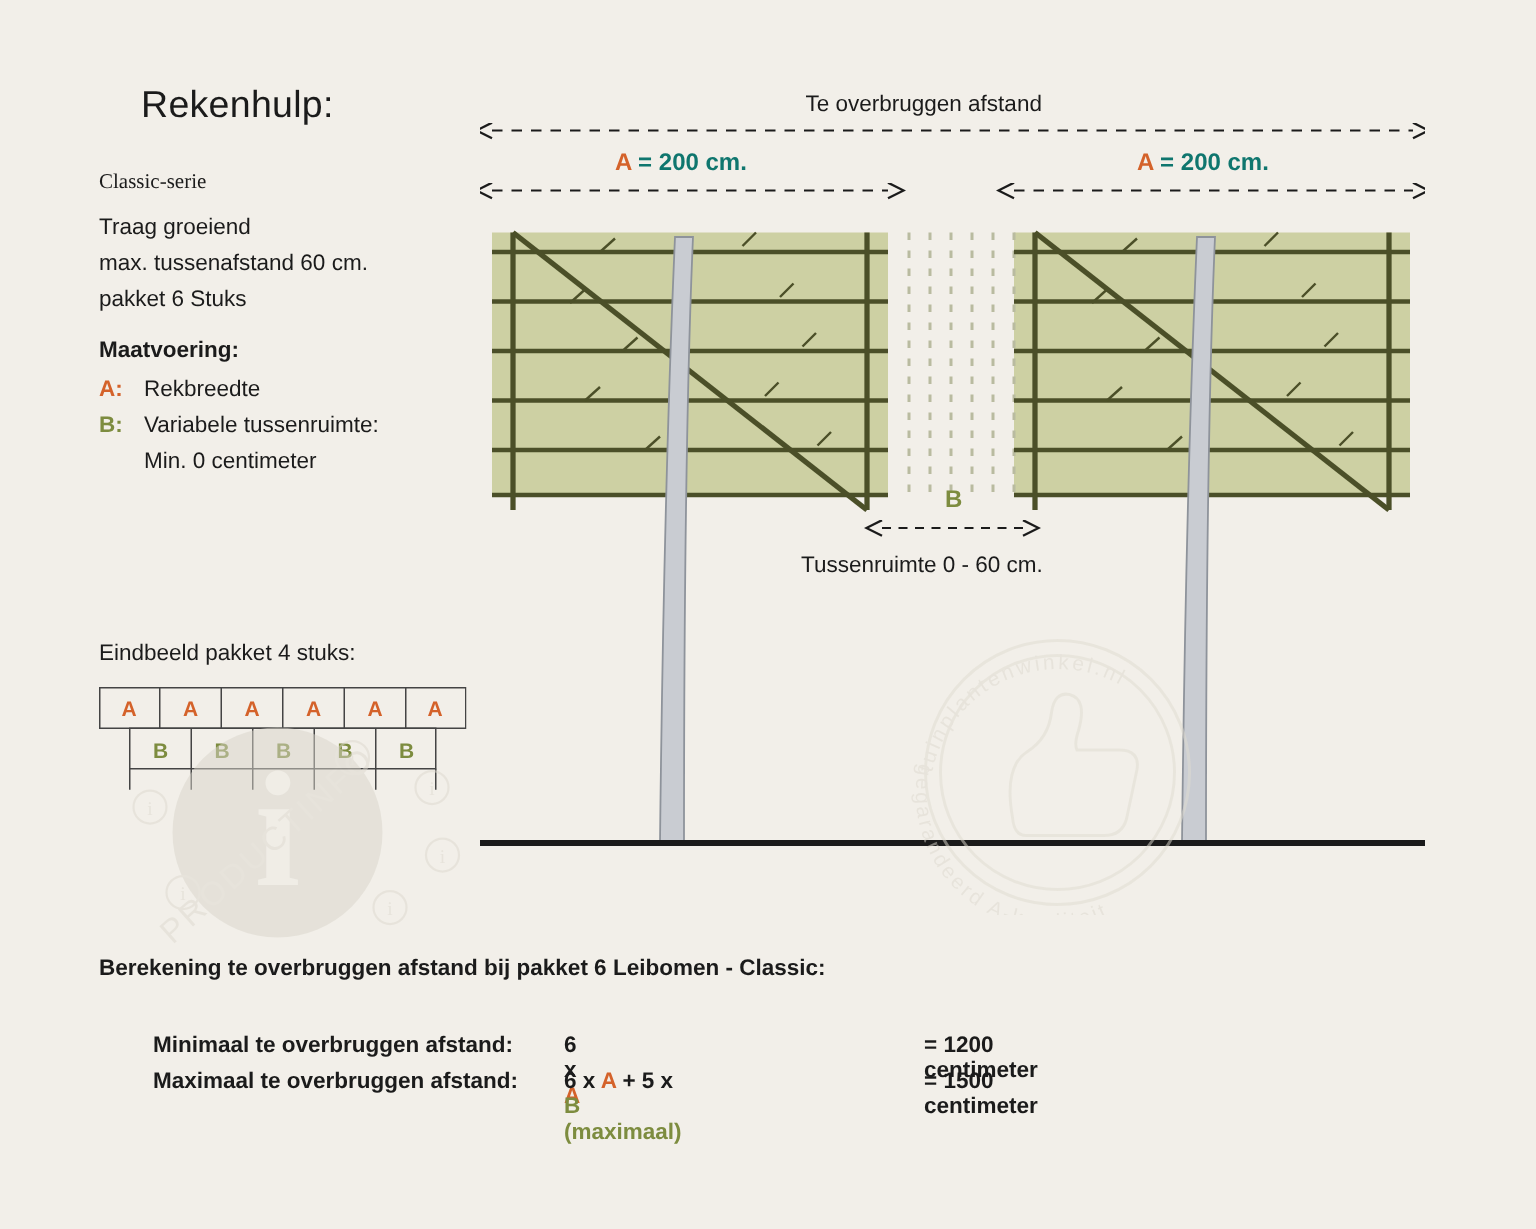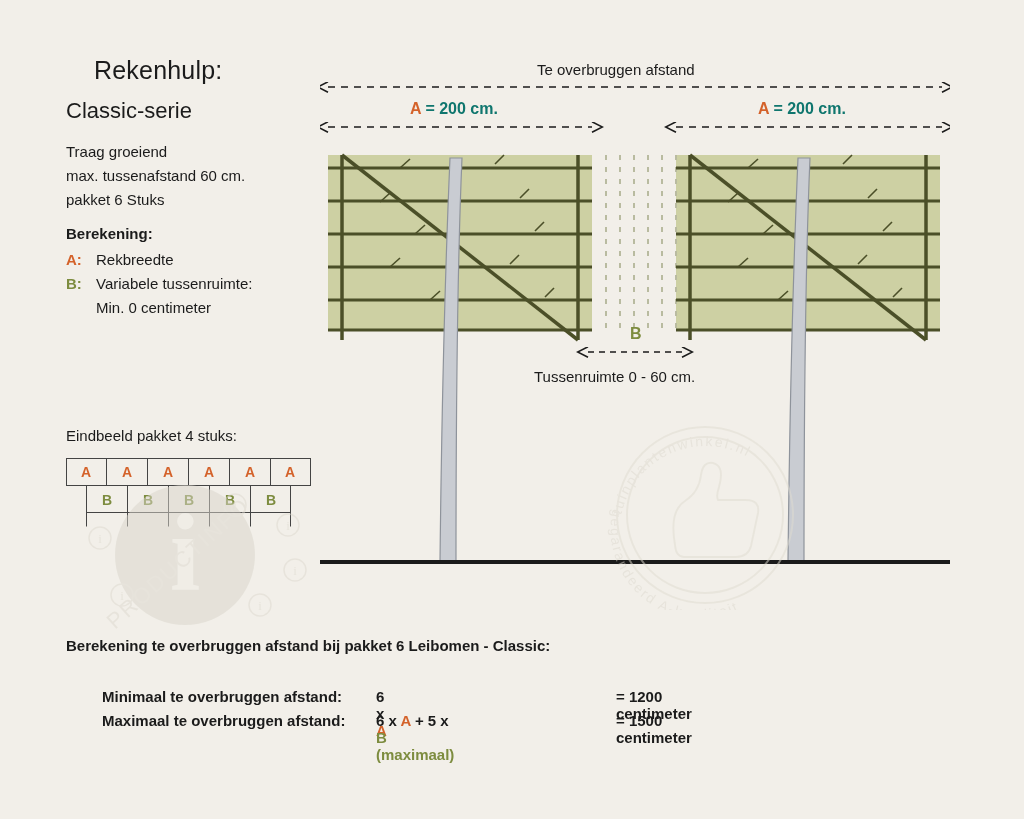--- a/index.html
+++ b/index.html
@@ -27,23 +27,24 @@
     left: 78px;
     top: 56px;
     font-size: 25px;
     font-weight: normal;
     letter-spacing: .2px;
     margin-left: 16px;
   }
   .subtitle {
     position: absolute;
     left: 66px;
-    top: 98px;
-    font-size: 22px;
+    top: 114px;
+    font-size: 14px;
     font-weight: normal;
+    font-family: Liberation Serif, serif;
   }
   .spec-lines {
     position: absolute;
     left: 66px;
     top: 140px;
     font-size: 15px;
     line-height: 24px;
   }
   .maat-head {
     position: absolute;
@@ -171,21 +172,21 @@
 <div id="page">
 
   <div class="title">Rekenhulp:</div>
   <div class="subtitle">Classic-serie</div>
   <div class="spec-lines">
     <div>Traag groeiend</div>
     <div>max. tussenafstand 60 cm.</div>
     <div>pakket 6 Stuks</div>
   </div>
 
-  <div class="maat-head">Berekening:</div>
+  <div class="maat-head">Maatvoering:</div>
   <div class="maat-list">
     <div class="maat-row">
       <span class="maat-key key-a">A:</span>
       <span>Rekbreedte</span>
     </div>
     <div class="maat-row">
       <span class="maat-key key-b">B:</span>
       <span>Variabele tussenruimte:</span>
     </div>
     <div class="indent">Min. 0 centimeter</div>

